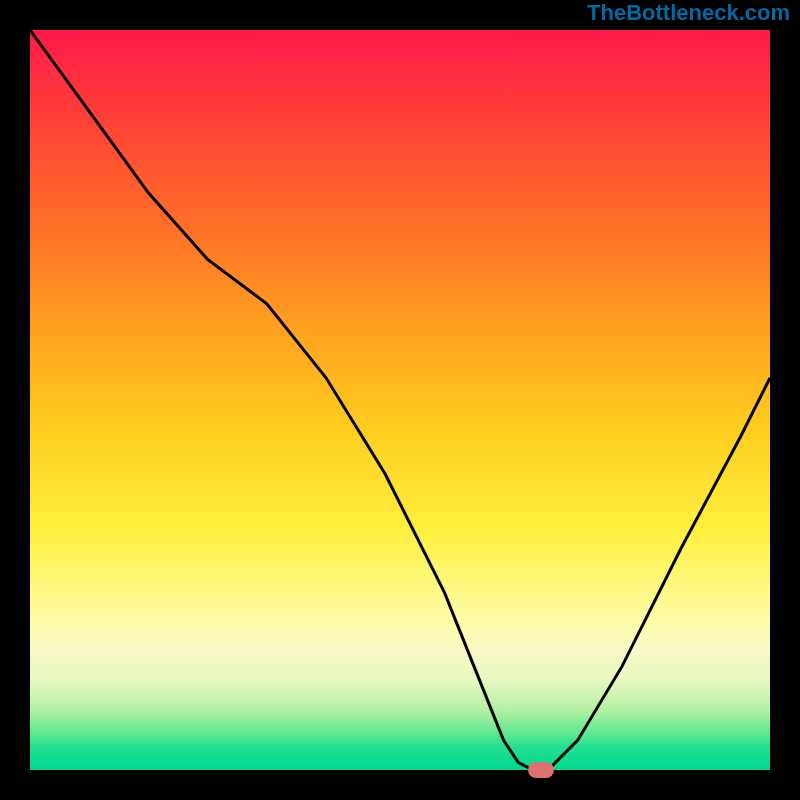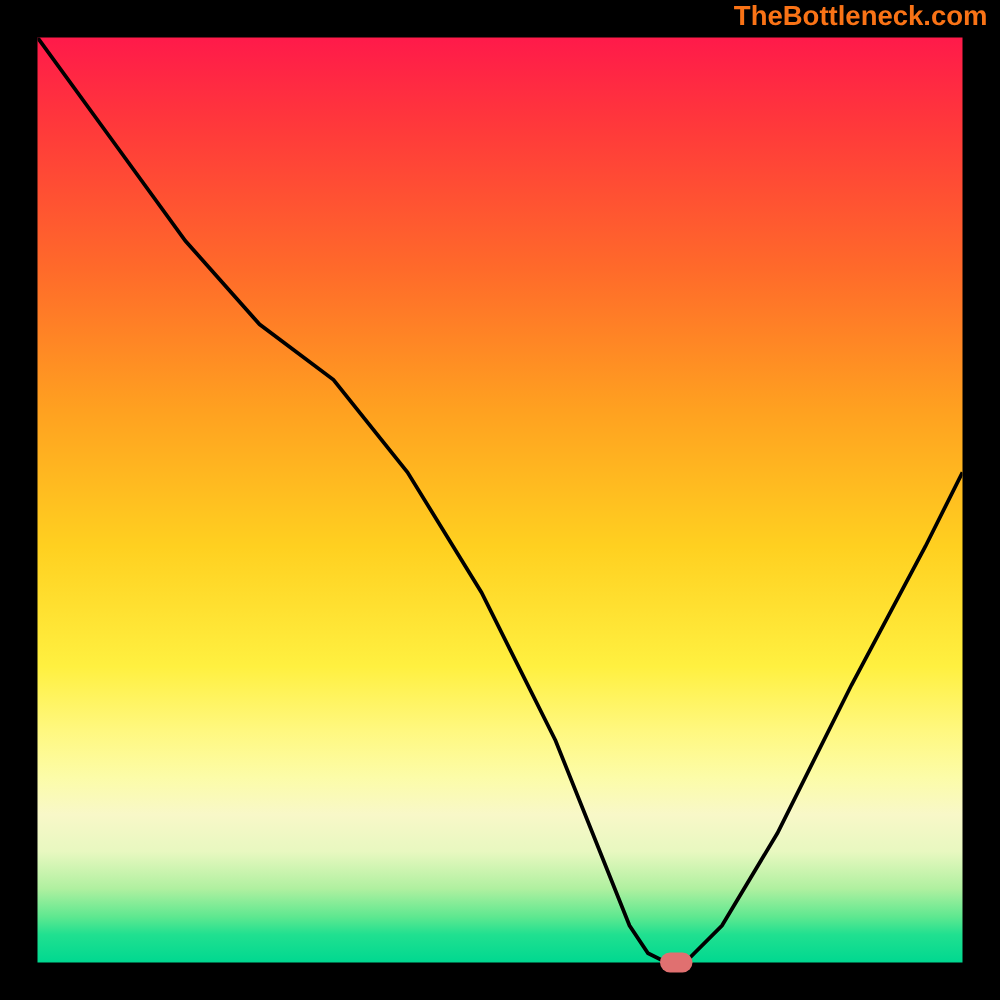--- a/index.html
+++ b/index.html
@@ -13,21 +13,21 @@
   }
   .wrapper {
     position: relative;
     width: 800px;
     height: 800px;
   }
   .watermark {
     position: absolute;
     top: 0;
     right: 10px;
-    color: #f97316;
+    color: #0369a1;
     font-size: 22px;
     font-weight: bold;
     z-index: 10;
   }
   .plot-area {
     position: absolute;
     left: 30px;
     top: 30px;
     width: 740px;
     height: 740px;

